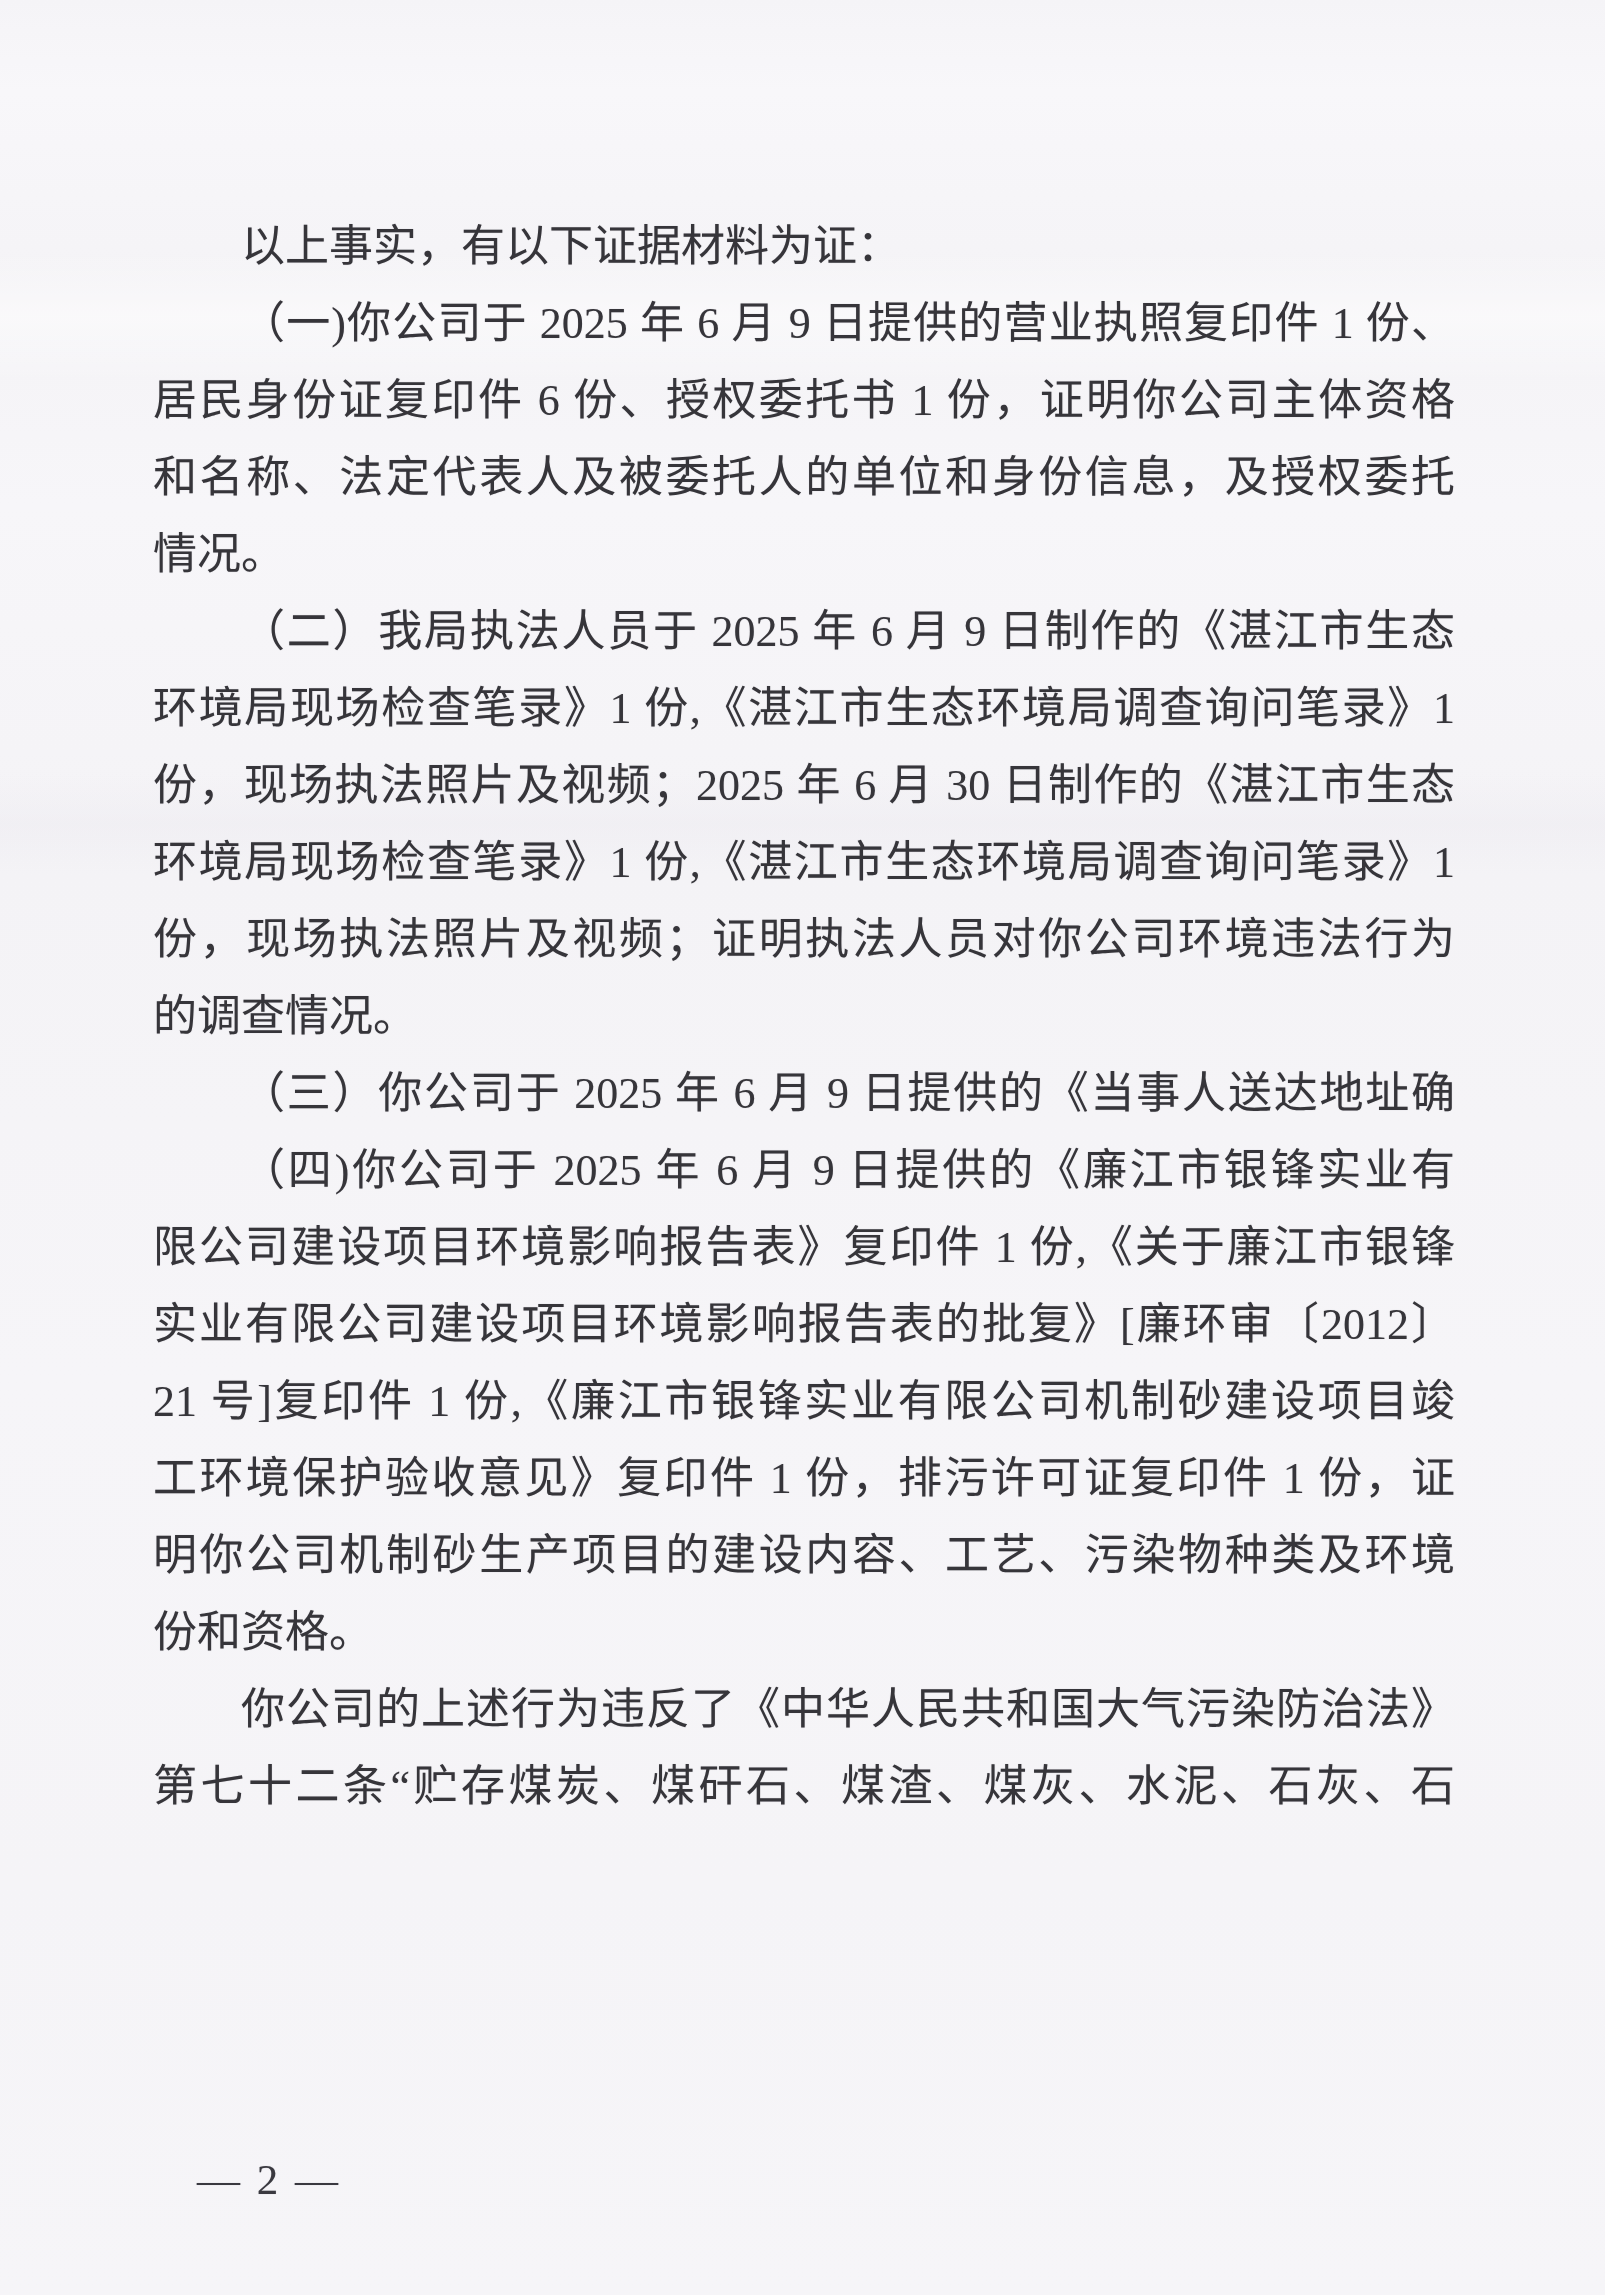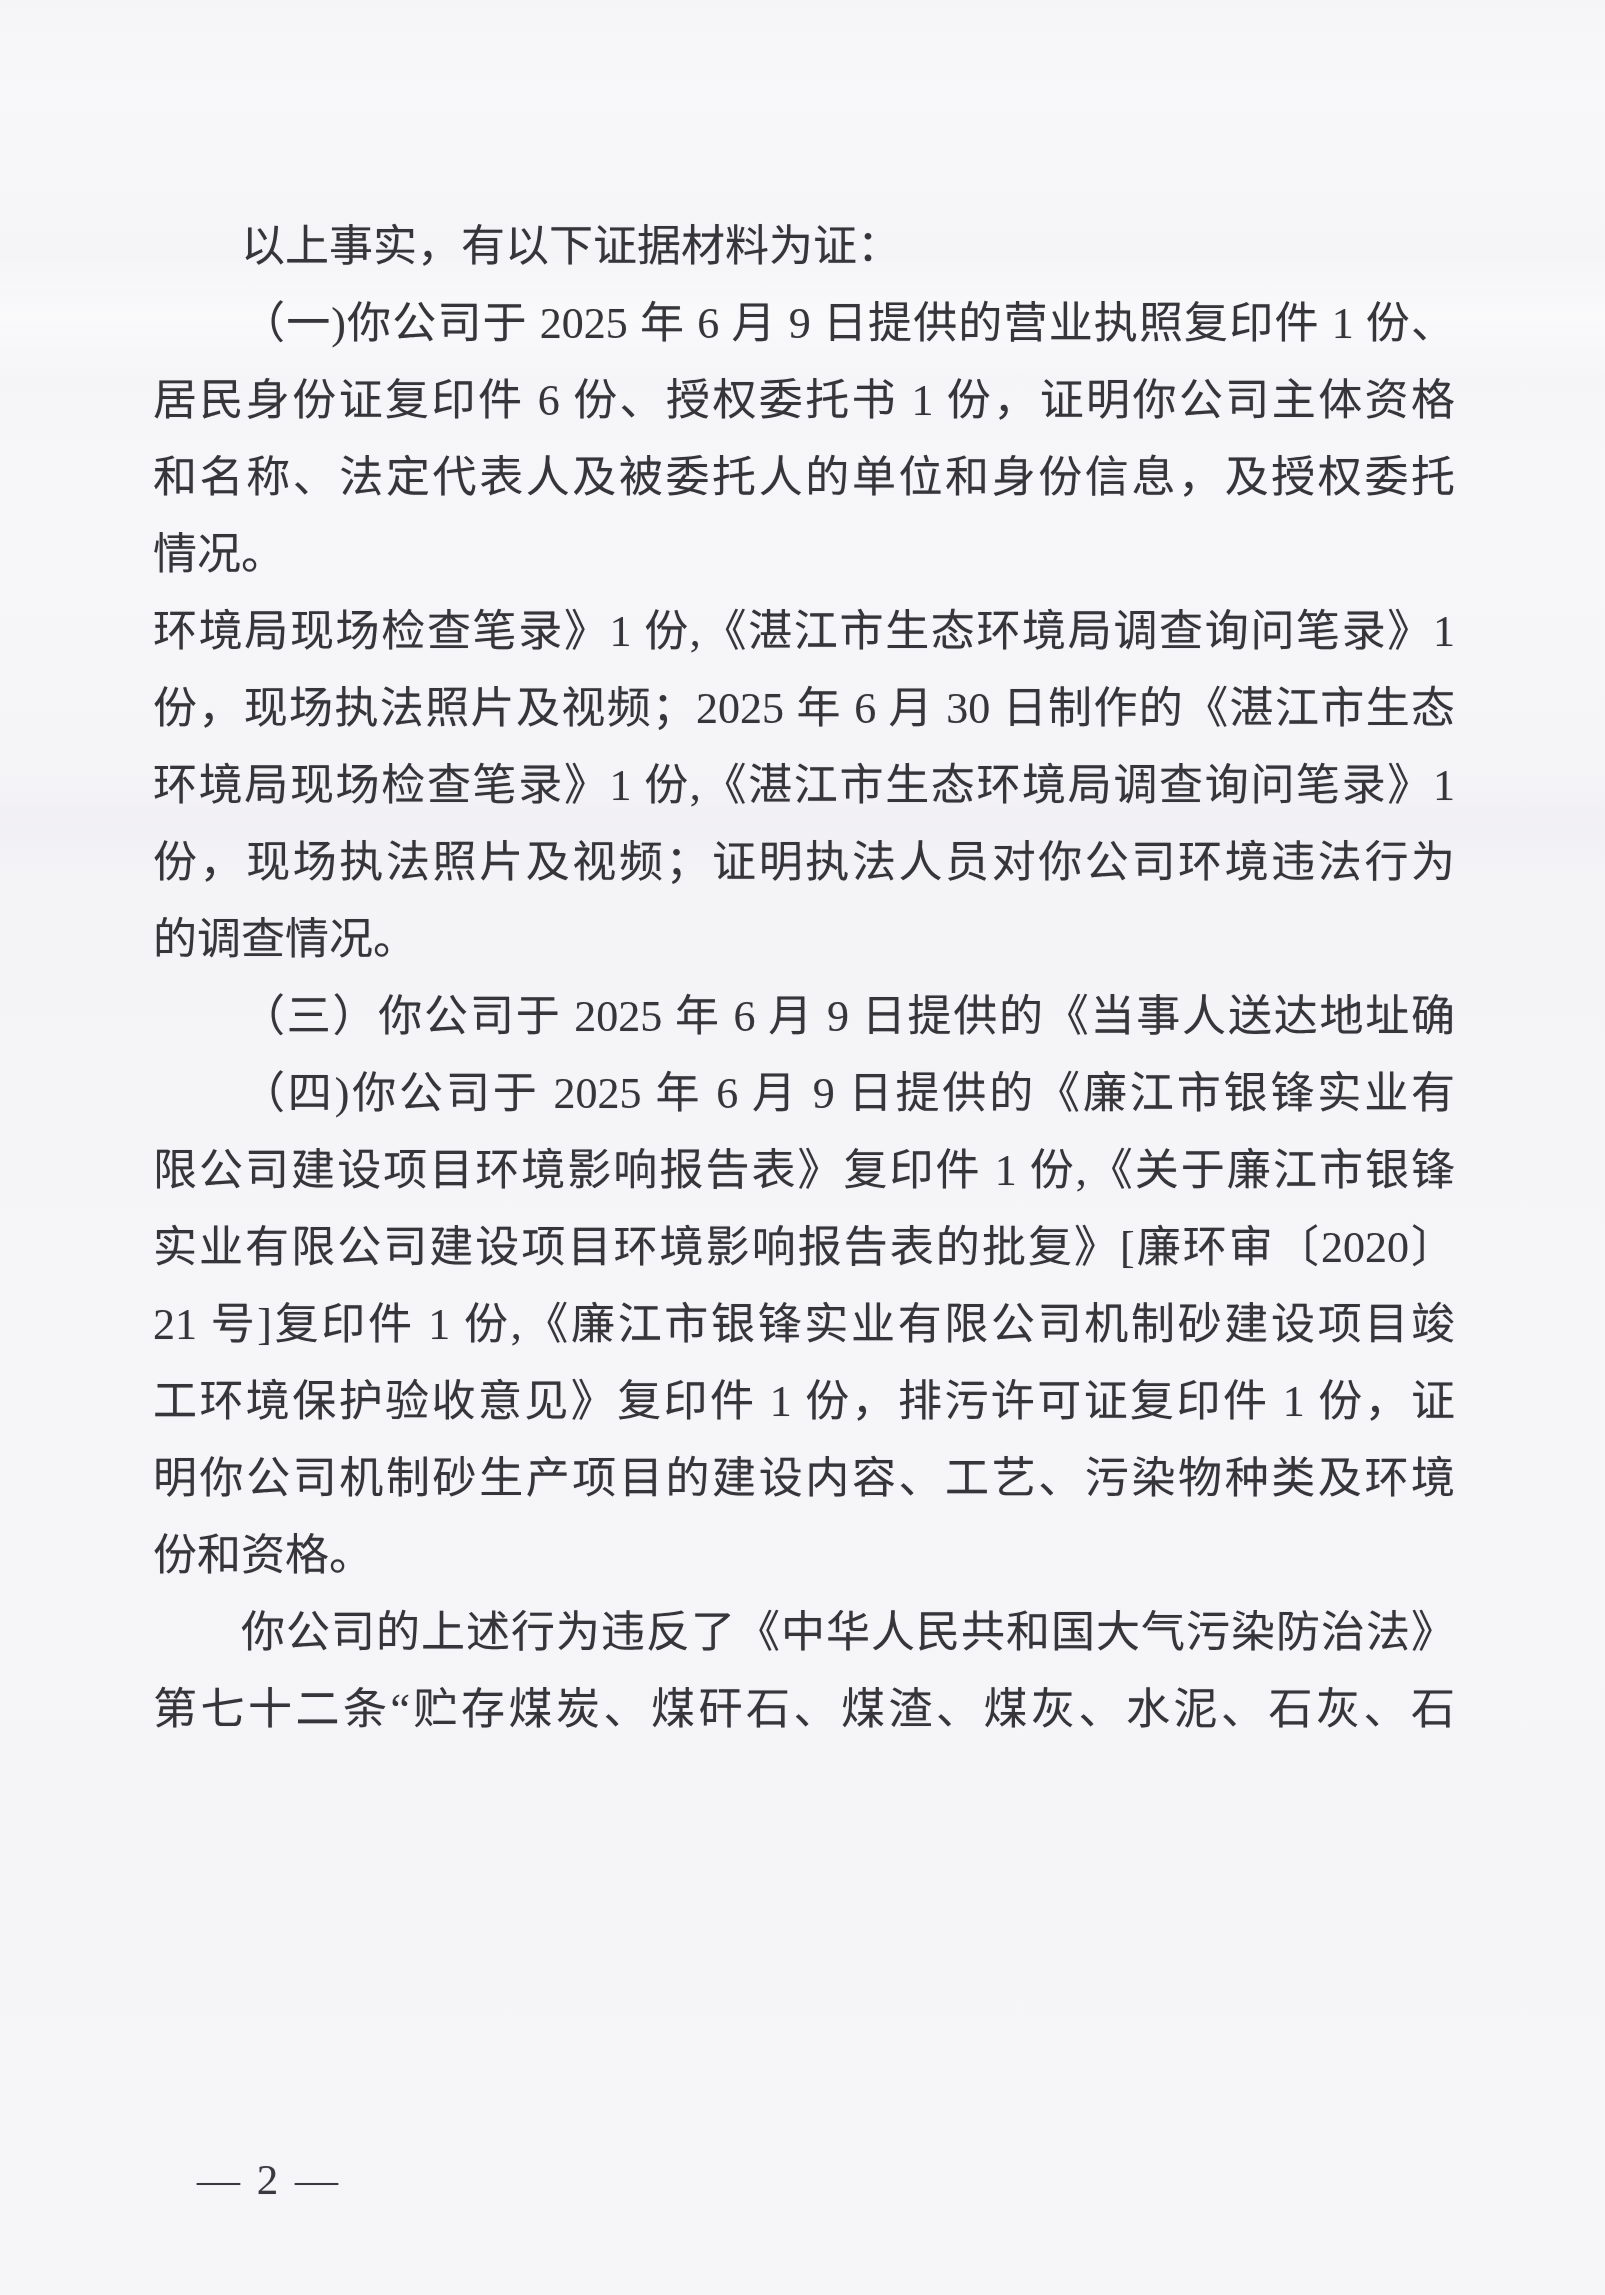--- a/index.html
+++ b/index.html
@@ -86,29 +86,30 @@
 <div class="page">
   <div class="scan-band"></div>
   <div class="scan-band2"></div>
 
   <div class="text-block">
       <div class="line indent">以上事实，有以下证据材料为证：</div>
       <div class="line indent justify">（一)你公司于 2025 年 6 月 9 日提供的营业执照复印件 1 份、</div>
       <div class="line justify">居民身份证复印件 6 份、授权委托书 1 份，证明你公司主体资格</div>
       <div class="line justify">和名称、法定代表人及被委托人的单位和身份信息，及授权委托</div>
       <div class="line">情况。</div>
+      <div class="line indent justify">（二）我局执法人员于 2025 年 6 月 9 日制作的《湛江市生态</div>
       <div class="line justify">环境局现场检查笔录》1 份,《湛江市生态环境局调查询问笔录》1</div>
       <div class="line justify">份，现场执法照片及视频；2025 年 6 月 30 日制作的《湛江市生态</div>
       <div class="line justify">环境局现场检查笔录》1 份,《湛江市生态环境局调查询问笔录》1</div>
       <div class="line justify">份，现场执法照片及视频；证明执法人员对你公司环境违法行为</div>
       <div class="line">的调查情况。</div>
       <div class="line indent justify">（三）你公司于 2025 年 6 月 9 日提供的《当事人送达地址确</div>
       <div class="line indent justify">（四)你公司于 2025 年 6 月 9 日提供的《廉江市银锋实业有</div>
       <div class="line justify">限公司建设项目环境影响报告表》复印件 1 份,《关于廉江市银锋</div>
-      <div class="line justify">实业有限公司建设项目环境影响报告表的批复》[廉环审〔2020〕</div>
+      <div class="line justify">实业有限公司建设项目环境影响报告表的批复》[廉环审〔2012〕</div>
       <div class="line justify">21 号]复印件 1 份,《廉江市银锋实业有限公司机制砂建设项目竣</div>
       <div class="line justify">工环境保护验收意见》复印件 1 份，排污许可证复印件 1 份，证</div>
       <div class="line justify">明你公司机制砂生产项目的建设内容、工艺、污染物种类及环境</div>
       <div class="line">份和资格。</div>
       <div class="line indent justify">你公司的上述行为违反了《中华人民共和国大气污染防治法》</div>
       <div class="line justify">第七十二条“贮存煤炭、煤矸石、煤渣、煤灰、水泥、石灰、石</div>
     </div>
 
   <div class="page-number">— 2 —</div>
 </div>

